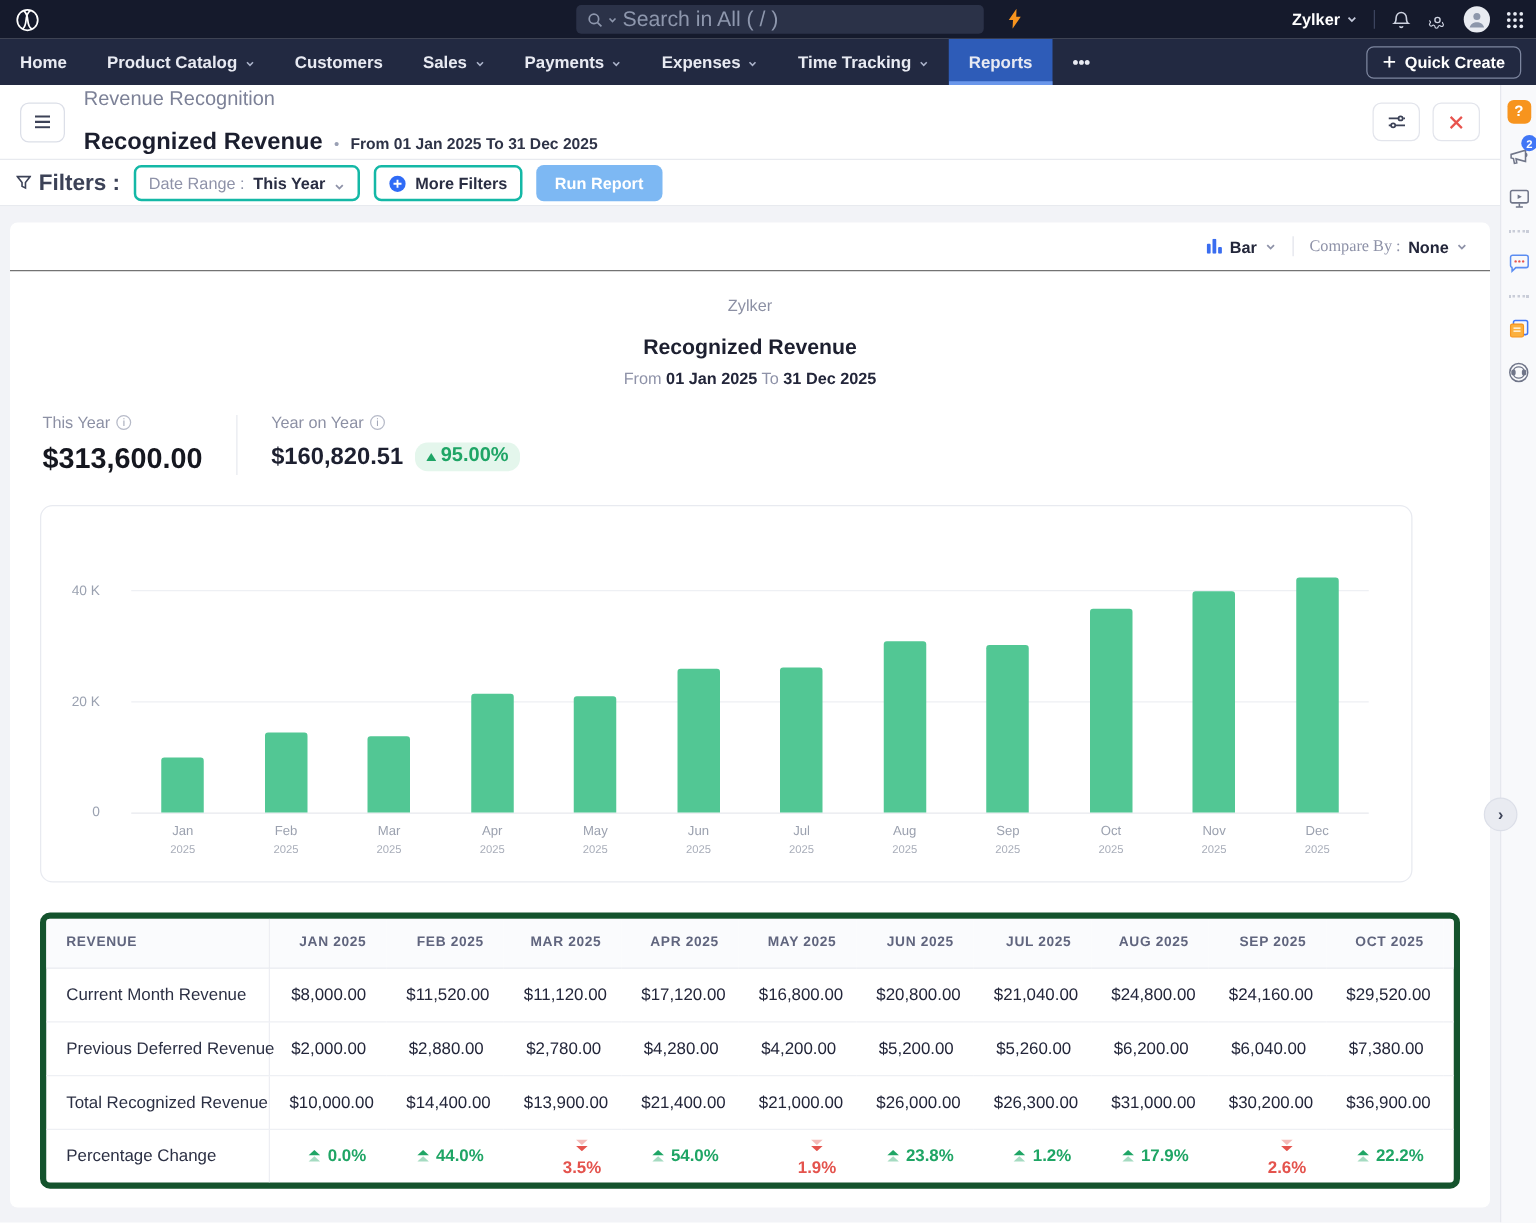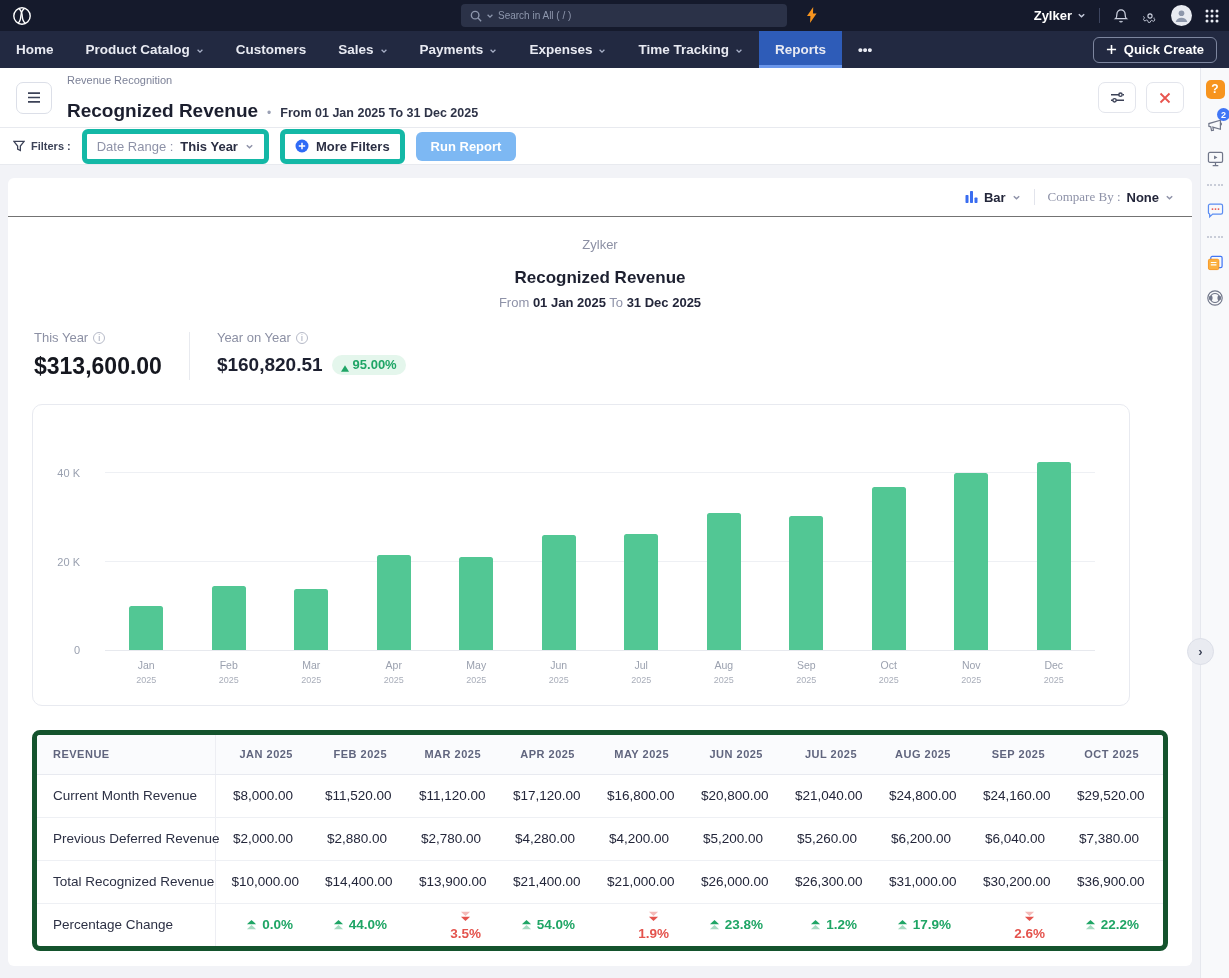--- a/index.html
+++ b/index.html
@@ -3,21 +3,21 @@
 <meta charset="utf-8">
 <style>
   * { box-sizing: border-box; margin: 0; padding: 0; }
   html,body { width:1229px; height:978px; overflow:hidden; }
   body { font-family:"Liberation Sans", sans-serif; background:#f2f3f7; color:#23263a; }
 
   
   .topbar { position:relative; height:31px; background:#151a2c; display:flex; align-items:center; padding:0 12px; }
   .logo { width:21px; height:21px; display:flex; align-items:center; }
   .searchbox { position:absolute; left:461px; top:4px; width:326px; height:23px; background:#2b3248; border-radius:4px; display:flex; align-items:center; padding:0 9px; gap:4px; }
-  .searchbox input { flex:1; background:transparent; border:none; outline:none; color:#bef264; font-size:10px; font-family:"Liberation Sans",sans-serif; }
+  .searchbox input { flex:1; background:transparent; border:none; outline:none; color:#bef264; font-size:17px; font-family:"Liberation Sans",sans-serif; }
   .searchbox input::placeholder { color:#8e97ad; }
   .bolt { position:absolute; left:806px; top:7px; }
   .top-right { position:absolute; right:10px; top:0; height:31px; display:flex; align-items:center; gap:13px; }
   .user-menu { color:#fff; font-size:13px; font-weight:700; display:flex; align-items:center; gap:5px; }
   .vdiv { width:1px; height:15px; background:#3c445e; }
   .avatar { width:21px; height:21px; border-radius:50%; background:#e8ebf1; display:flex; align-items:center; justify-content:center; overflow:hidden; }
 
   
   .navbar { height:37px; background:#222941; display:flex; align-items:stretch; }
   .nav-item { display:flex; align-items:center; gap:6px; padding:0 16px; color:#e8eaf2; font-size:13.5px; font-weight:600; cursor:pointer; }
@@ -26,32 +26,32 @@
   .quick-create { margin-left:auto; align-self:center; margin-right:12px; display:flex; align-items:center; gap:7px; border:1px solid #7d869f; color:#fff; border-radius:6px; padding:4px 12px 5px; font-size:13px; font-weight:600; cursor:pointer; }
 
   
   .app-row { display:flex; height:910px; }
   .main-col { flex:1; min-width:0; display:flex; flex-direction:column; }
 
   
   .page-header { background:#fff; border-bottom:1px solid #e8eaef; display:flex; align-items:center; padding:9px 16px; height:60px; }
   .burger { width:36px; height:32px; border:1px solid #dcdfe8; border-radius:7px; background:#fff; display:flex; align-items:center; justify-content:center; cursor:pointer; }
   .ph-text { margin-left:15px; }
-  .breadcrumb { font-size:11px; color:#7c8197; margin-bottom:14px; }
+  .breadcrumb { font-size:16px; color:#7c8197; margin-bottom:14px; }
   .title-row { display:flex; align-items:baseline; gap:9px; }
   .page-title { font-size:19px; font-weight:700; color:#1b1e2e; }
   .title-dot { color:#9aa0b4; font-size:12px; }
   .page-subtitle { font-size:12.5px; font-weight:700; color:#2e3347; }
   .ph-actions { margin-left:auto; display:flex; gap:10px; }
   .icon-btn { width:38px; height:31px; border:1px solid #e3e5ec; border-radius:7px; background:#fff; display:flex; align-items:center; justify-content:center; cursor:pointer; }
 
   
   .filter-bar { background:#fff; border-bottom:1px solid #e8eaef; height:37px; display:flex; align-items:center; padding:0 13px; gap:11px; }
-  .filters-label { display:flex; align-items:center; gap:6px; font-size:11px; font-weight:700; color:#3c4257; }
-  .chip { display:flex; align-items:center; gap:7px; border:5px solid #14b8a6; border-radius:6px; padding:5px 10px; font-size:13px; background:#fff; cursor:pointer; }
+  .filters-label { display:flex; align-items:center; gap:6px; font-size:18px; font-weight:700; color:#3c4257; }
+  .chip { display:flex; align-items:flex-end; gap:7px; border:2px solid #14b8a6; border-radius:6px; padding:5px 10px; font-size:13px; background:#fff; cursor:pointer; }
   .chip .muted { color:#8e92a8; }
   .chip .val { color:#2a2e43; font-weight:700; }
   .run-btn { background:#7db8f3; color:#fff; border:none; border-radius:6px; padding:7px 15px; font-size:13px; font-weight:700; font-family:"Liberation Sans",sans-serif; cursor:pointer; }
 
   
   .content { flex:1; padding:13px 8px 12px; overflow:hidden; }
   .panel { background:#fff; border-radius:6px; height:100%; overflow:hidden; }
   .panel-toolbar { display:flex; justify-content:flex-end; align-items:center; gap:13px; padding:11px 18px; border-bottom:1px solid #737373; font-size:13px; }
   .tool-group { display:flex; align-items:center; gap:6px; cursor:pointer; }
   .tool-group .lab { color:#8e92a8;font-family:Liberation Serif, serif; }
@@ -63,21 +63,21 @@
   .report-title { font-size:17px; font-weight:700; color:#1d2030; margin:16px 0 7px; }
   .report-dates { font-size:13px; color:#8e92a8; }
   .report-dates b { color:#23263a; font-weight:700; }
 
   .summary { display:flex; align-items:stretch; padding:16px 26px 18px; }
   .sum-block .sum-label { font-size:13px; color:#8c90a4; display:flex; align-items:center; gap:5px; }
   .info-i { width:12px; height:12px; border:1px solid #b6bac8; border-radius:50%; color:#9ba0b2; font-size:8.5px; line-height:10px; text-align:center; font-style:normal; display:inline-block; }
   .sum-value-lg { font-size:23px; font-weight:700; color:#15171f; margin-top:8px; }
   .sum-value-md { font-size:19px; font-weight:700; color:#1d2030; margin-top:9px; display:flex; align-items:center; gap:9px; }
   .sum-div { width:1px; background:#e8eaef; margin:2px 27px 0; }
-  .pill-up { background:#e4f6ec; color:#1fa566; font-size:13px; font-weight:700; border-radius:10px; padding:2px 9px 3px; display:inline-flex; align-items:flex-end; gap:4px; }
+  .pill-up { background:#e4f6ec; color:#1fa566; font-size:16px; font-weight:700; border-radius:10px; padding:2px 9px 3px; display:inline-flex; align-items:center; gap:4px; }
 
   
   .chart-card { margin:6px 24px 24px; margin-right:62px; border:1px solid #e8eaf0; border-radius:10px; height:302px; position:relative; }
   .plot { position:absolute; left:72px; right:34px; top:46px; bottom:54px; border-bottom:1px solid #e7e9ee; }
   .gl { position:absolute; left:0; right:0; height:0; border-top:1px solid #eef0f4; }
   .ylab { position:absolute; right:100%; margin-right:25px; transform:translateY(50%); font-size:11px; color:#9aa1b0; white-space:nowrap; }
   .bars { position:absolute; left:0; right:0; top:0; bottom:0; display:flex; }
   .slot { flex:1; display:flex; align-items:flex-end; justify-content:center; }
   .bar { width:34px; background:#52c794; border-radius:2.5px 2.5px 0 0; }
   .xlabs { position:absolute; top:100%; left:0; right:0; display:flex; padding-top:9px; }

